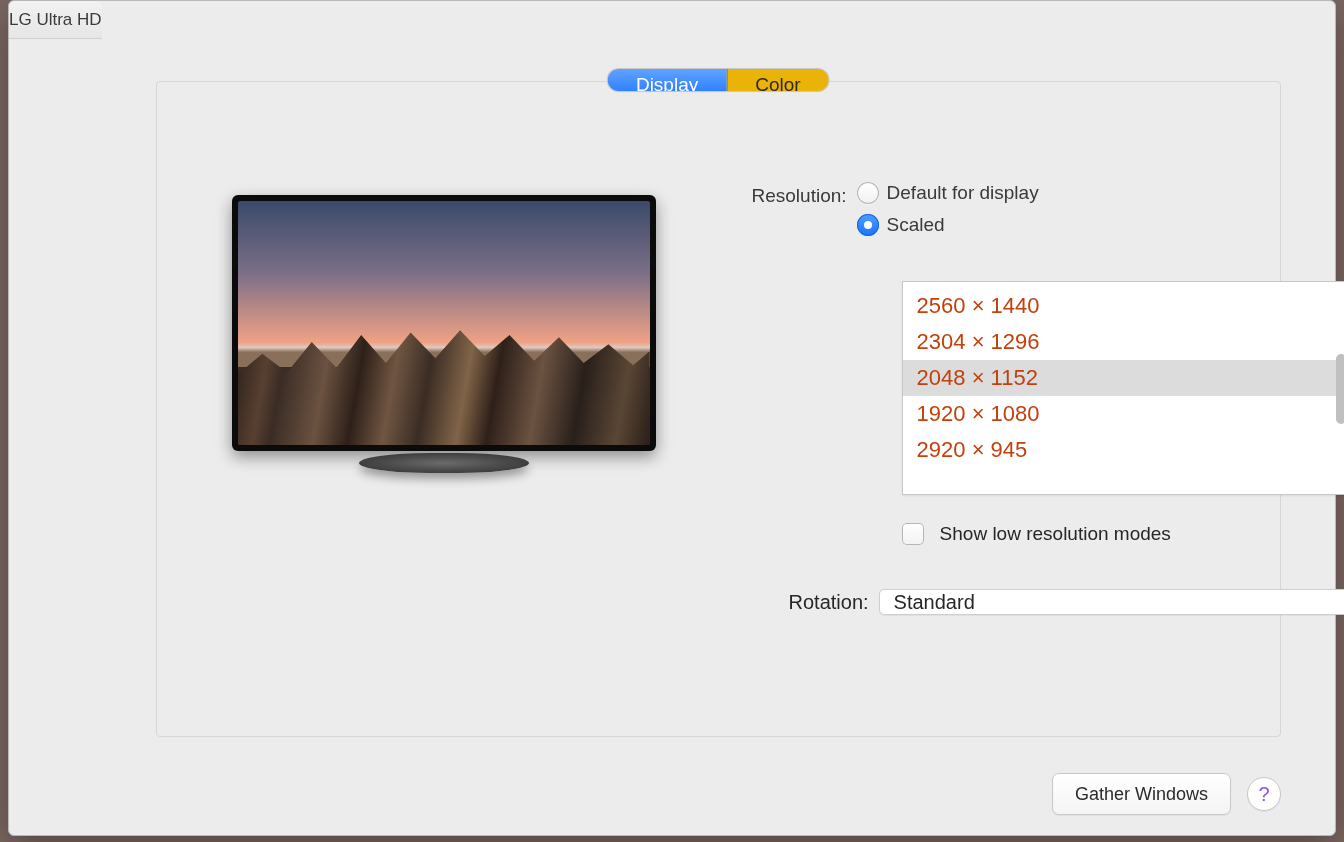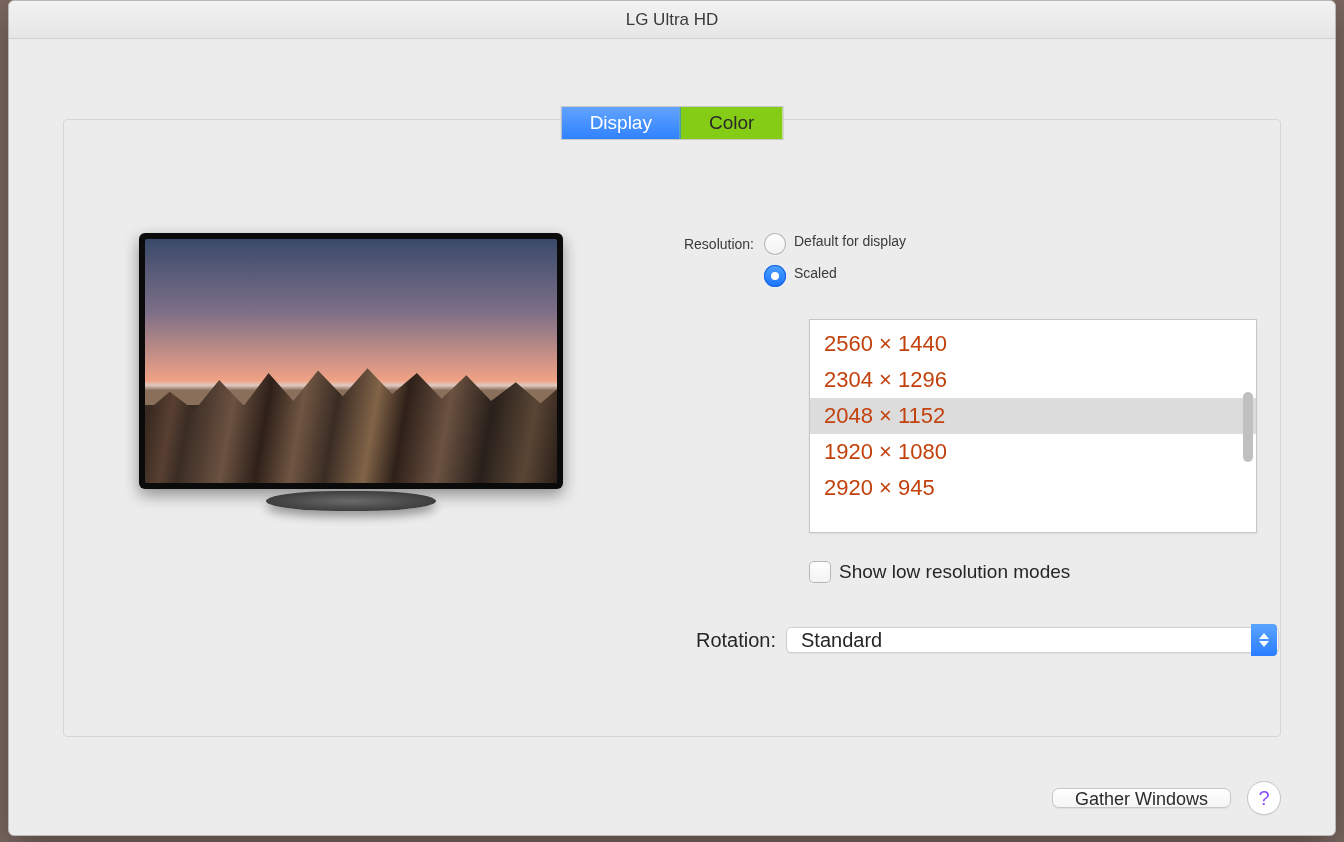--- a/index.html
+++ b/index.html
@@ -14,21 +14,21 @@
   }
   .window {
     position: absolute;
     left: 8px; top: 0; right: 8px;
     height: 836px;
     background: #ececec;
     border: 1px solid #b8b8b8;
     border-radius: 6px;
     box-shadow: 0 12px 40px rgba(0,0,0,.35);
     display: flex;
-    flex-direction: column;
+    flex-direction: row;
   }
   .titlebar {
     height: 38px;
     border-bottom: 1px solid #d0cfcf;
     background: linear-gradient(#f3f2f2, #e7e6e6);
     display: flex;
     align-items: center;
     justify-content: center;
     font-size: 17px;
     font-weight: 500;
@@ -46,32 +46,32 @@
     top: 80px; bottom: 98px;
     background: #ececec;
     border: 1px solid #d6d6d6;
     border-radius: 4px;
   }
   .seg {
     position: absolute;
     left: 50%; top: 68px;
     transform: translateX(-50%);
     display: flex;
-    border-radius: 0;
+    border-radius: 14px;
     overflow: hidden;
     box-shadow: 0 0 0 1px #c8c7c7, 0 1px 1px rgba(0,0,0,.08);
     font-size: 19px;
     line-height: 32px;
-    height: 32px;
+    height: 22px;
     z-index: 2;
   }
   .seg button {
     appearance: none;
     border: none;
-    background: #84cc16;
+    background: #eab308;
     padding: 0 28px;
     font: inherit;
     color: #2a2a2a;
     cursor: default;
   }
   .seg button.active {
     background: linear-gradient(#62a3ff, #2f82ff);
     color: #fff;
   }
   .seg button + button { border-left: 1px solid #c8c7c7; }
@@ -109,22 +109,22 @@
   .monitor .stand {
     width: 170px; height: 20px;
     margin: 2px auto 0;
     background: radial-gradient(ellipse at center, #6b6b6b 0%, #4a4a4a 50%, #2e2e2e 100%);
     border-radius: 50% / 60%;
     box-shadow: 0 6px 10px rgba(0,0,0,.35);
   }
 
   .opts {
     position: absolute;
-    left: 600px; right: 88px; top: 194px;
-    font-size: 14px;
+    left: 600px; right: 88px; top: 181px;
+    font-size: 19px;
     color: #3a3a3a;
   }
   .row { display: flex; align-items: flex-start; margin-bottom: 8px; }
   .row > .lbl {
     width: 155px;
     text-align: right;
     padding-right: 10px;
     padding-top: 3px;
   }
   .radio-line { display: flex; align-items: flex-start; gap: 8px; margin-bottom: 10px; }
@@ -171,21 +171,21 @@
     white-space: nowrap;
   }
   .res-list .item:first-child {
     margin-top: -30px; 
   }
   .res-list .item.sel { background: #dcdcdc; }
 
   .ck-line {
     position: absolute;
     left: 800px; top: 522px;
-    display:flex; align-items:center; gap:8px;
+    display:flex; align-items:center; gap:16px;
     font-size: 19px;
   }
   .checkbox {
     width: 22px; height: 22px;
     border-radius: 5px;
     background: linear-gradient(#fff, #f2f2f2);
     box-shadow: inset 0 0 0 1px #b6b6b6;
   }
 
   .rotation {
@@ -220,21 +220,21 @@
   }
   .select .arrows .up { border-bottom: 6px solid #fff; }
   .select .arrows .dn { border-top: 6px solid #fff; }
 
   .bottom-bar {
     position:absolute; left:0; right:0; bottom: 20px;
     display:flex; justify-content:flex-end; align-items:center;
     padding-right: 54px; gap: 16px;
   }
   .btn {
-    height: 20px;
+    height: 42px;
     padding: 0 22px;
     background: linear-gradient(#ffffff, #f4f4f4);
     border: 1px solid #c9c8c8;
     border-radius: 7px;
     font-size: 18px;
     color: #2b2b2b;
     box-shadow: 0 1px 1px rgba(0,0,0,.06);
   }
   .help {
     width: 34px; height: 34px;

